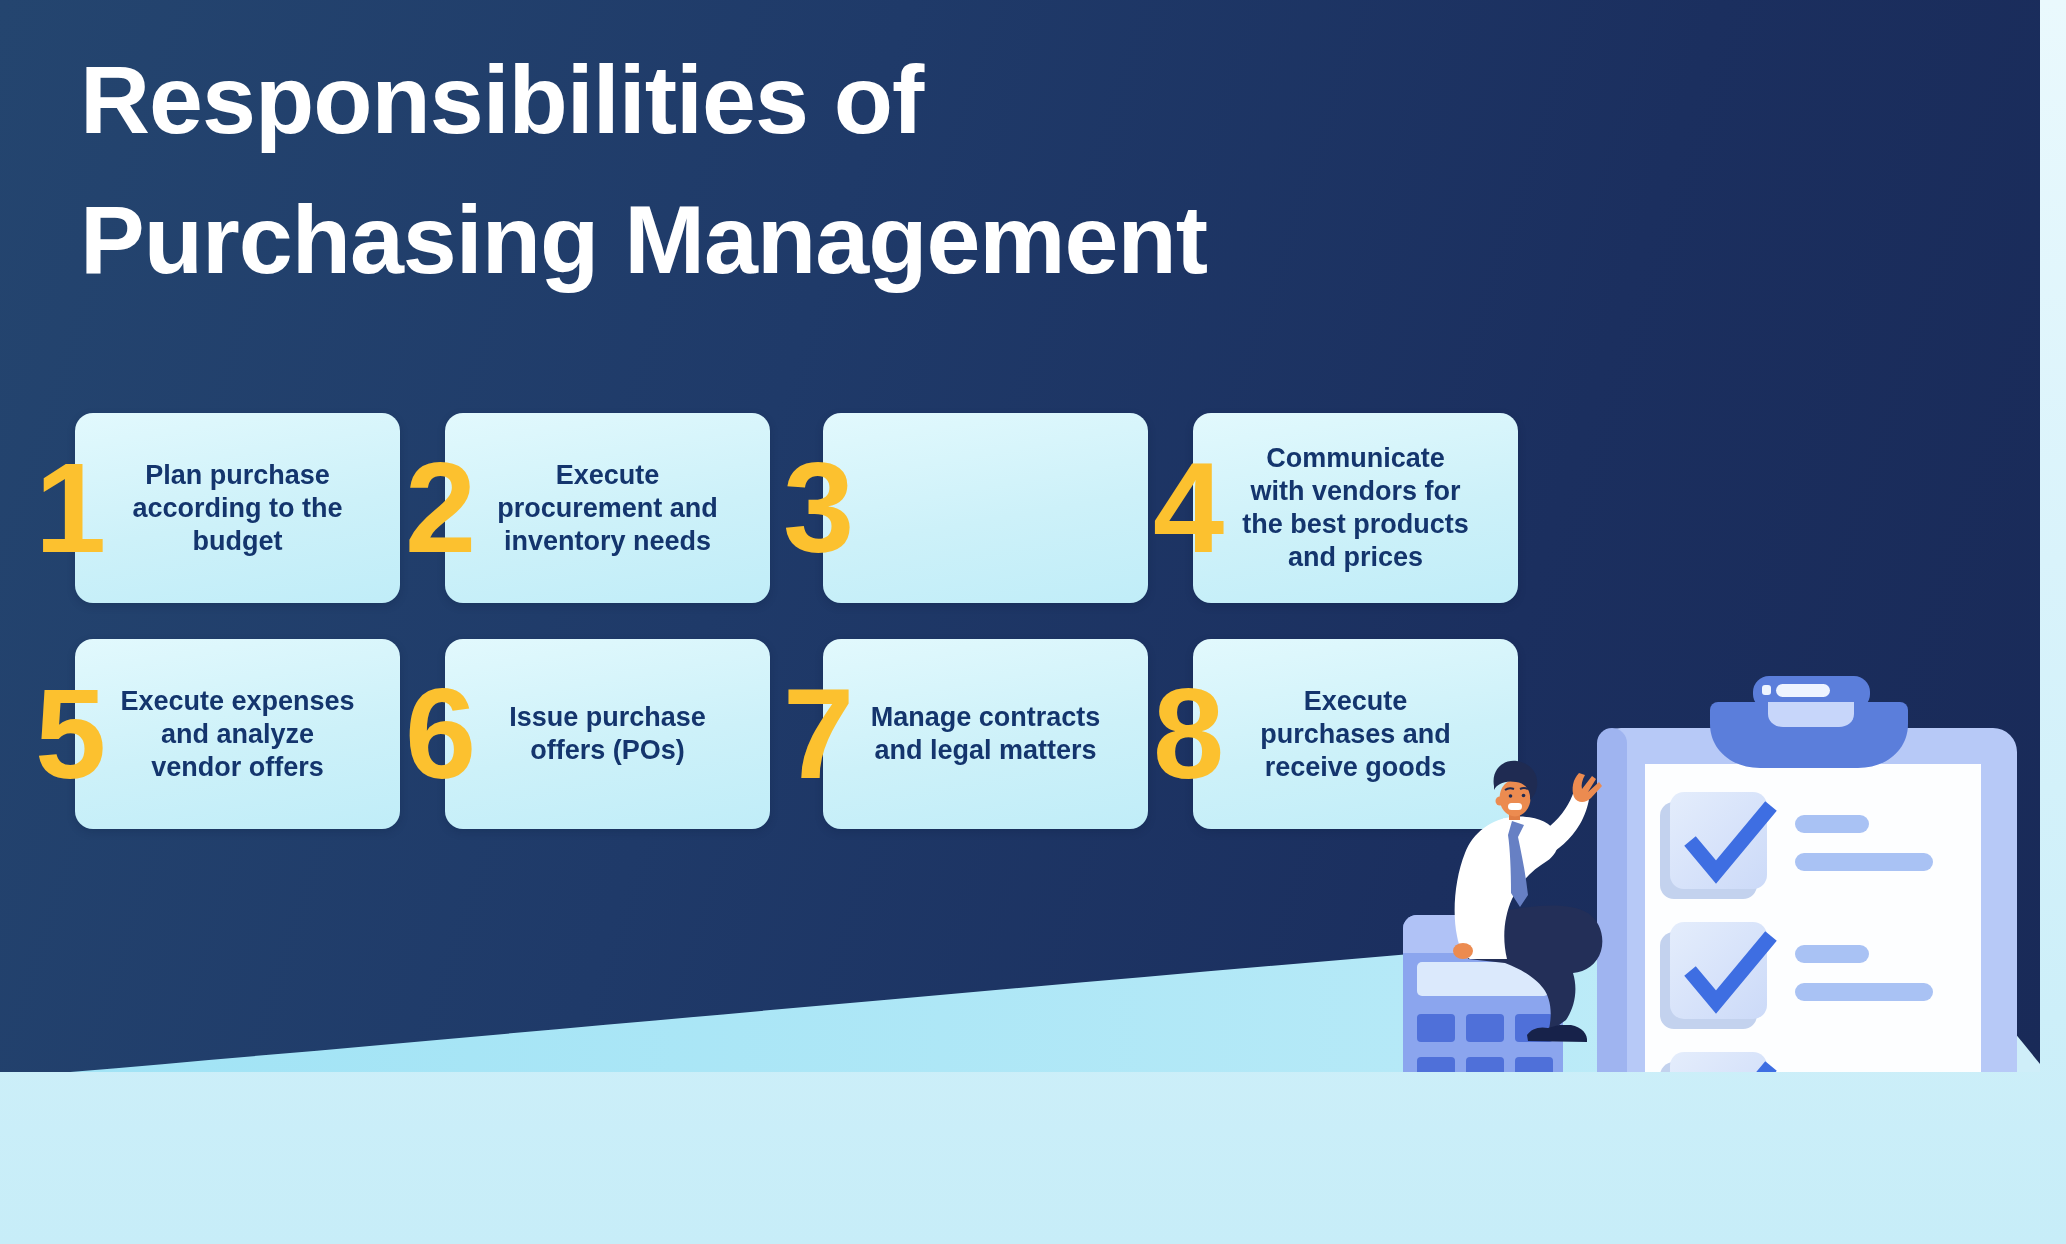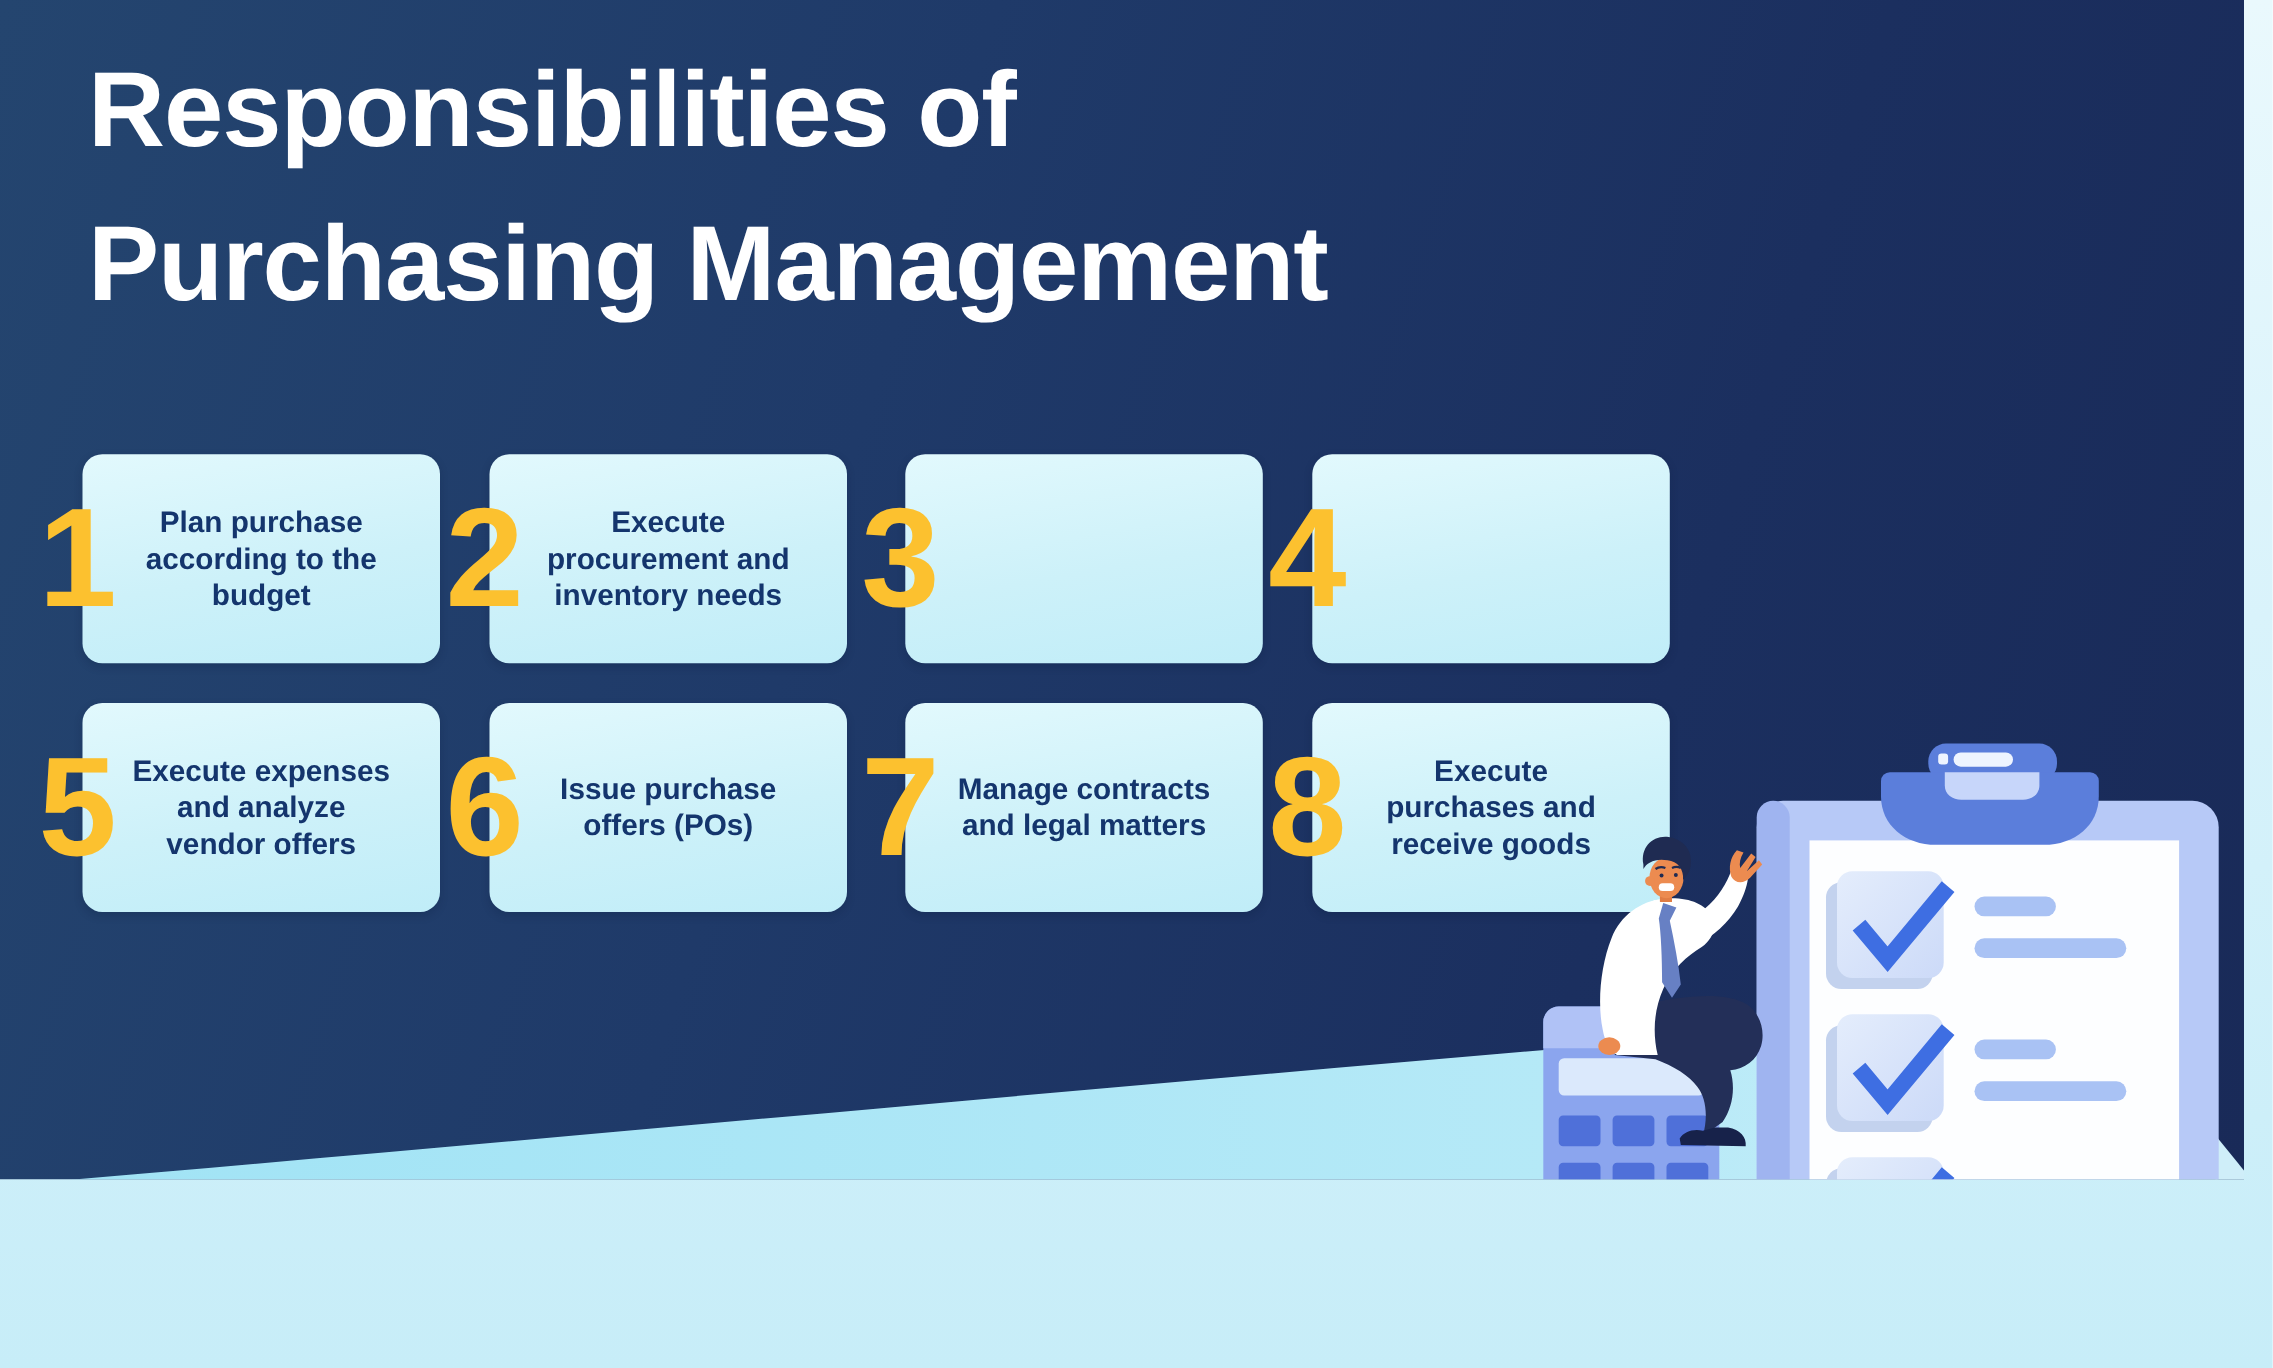--- a/index.html
+++ b/index.html
@@ -91,20 +91,26 @@
           <div>Execute</div>
           <div>procurement and</div>
           <div>inventory needs</div>
         </div>
       </div>
       <div class="card" style="left: 823px; top: 413px;">
         <div class="num">3</div>
       </div>
       <div class="card" style="left: 1193px; top: 413px;">
         <div class="num">4</div>
+        <div class="card-text">
+          <div>Communicate</div>
+          <div>with vendors for</div>
+          <div>the best products</div>
+          <div>and prices</div>
+        </div>
       </div>
       <div class="card" style="left: 75px; top: 639px;">
         <div class="num">5</div>
         <div class="card-text">
           <div>Execute expenses</div>
           <div>and analyze</div>
           <div>vendor offers</div>
         </div>
       </div>
       <div class="card" style="left: 445px; top: 639px;">

